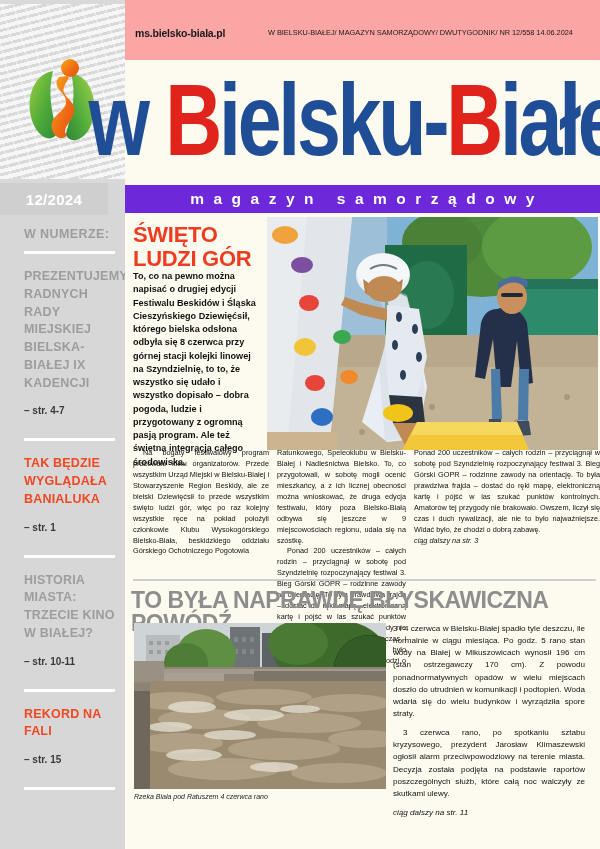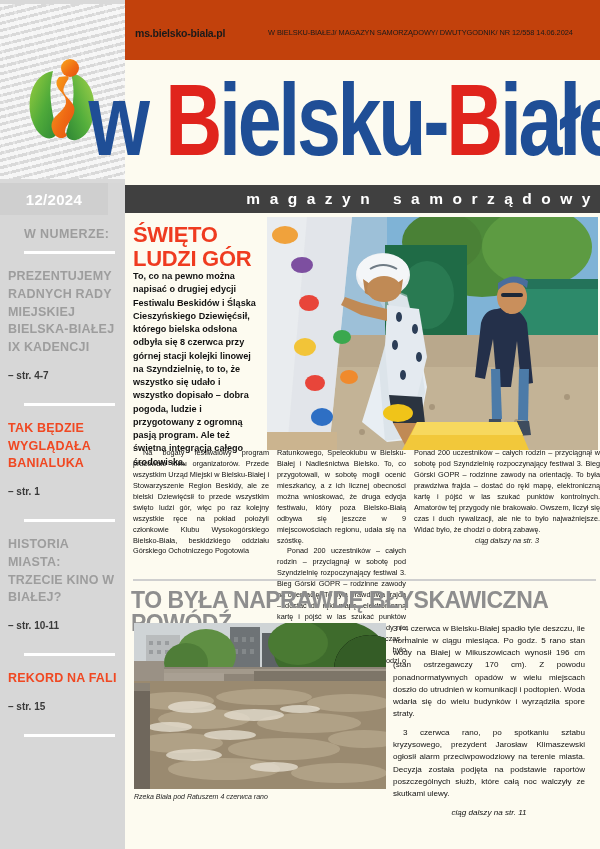--- a/index.html
+++ b/index.html
@@ -38,32 +38,32 @@
   .issue-band span {
     font-size:15px; font-weight:bold; color:#ffffff; letter-spacing:.3px;
   }
 
   .sb-body { position:absolute; left:0; top:215px; width:125px; bottom:0; background:#d7d7d7; }
   .sb-head {
     padding:12px 0 0 24px;
     font-size:12.5px; font-weight:bold; color:#9d9d9d; letter-spacing:.4px;
   }
   .sb-rule { height:3px; background:#ffffff; margin:10px 10px 0 24px; }
-  .sb-entry { padding:14px 8px 12px 8px; }
+  .sb-entry { padding:14px 8px 12px 24px; }
   .sb-entry .t {
     font-size:12.5px; font-weight:bold; line-height:1.42; letter-spacing:.2px;
   }
   .sb-entry .t.grey { color:#9d9d9d; }
   .sb-entry .t.red  { color:#f04822; }
   .sb-entry .p { margin-top:13px; font-size:10px; font-weight:bold; color:#3a3a3a; }
 
   
   .hdr-strip {
     position:absolute; left:125px; top:0; right:0; height:64px;
-    background:#c2410c;
+    background:#fca5a5;
   }
   .hdr-url {
     position:absolute; left:10px; top:27px;
     font-size:10.5px; font-weight:bold; color:#1a1a1a; letter-spacing:-.2px;
   }
   .hdr-meta {
     position:absolute; left:143px; top:28px;
     font-size:7.4px; color:#1a1a1a; letter-spacing:-.05px; white-space:nowrap;
   }
 
@@ -77,22 +77,22 @@
     font-size:84px; font-weight:bold; line-height:.9;
     letter-spacing:-3.5px;
     transform:scaleY(1.22) scaleX(.94);
     white-space:nowrap;
     color:#1f4e96;
   }
   .mast-text .cap { color:#e0241c; }
 
   .mag-band {
     position:absolute; left:125px; top:185px; right:0; height:28px;
-    background:#404040;
-    display:flex; align-items:center; justify-content:flex-end;
+    background:#6d28d9;
+    display:flex; align-items:center; justify-content:center;
   }
   .mag-band span {
     font-size:15.5px; font-weight:bold; color:#ffffff; letter-spacing:9.5px;
     padding-left:9px;
   }
 
   
   .main { position:absolute; left:125px; top:215px; right:0; bottom:0; background:#fdfbf0; }
 
   .a1-head {
@@ -113,21 +113,21 @@
   .cols { position:absolute; left:8px; top:233px; right:4px; height:125px; }
   .col {
     position:absolute; top:0; font-size:7.3px; color:#111;
     line-height:1.5; text-align:justify;
   }
   .col p { margin:0; }
   .col p.ind { text-indent:10px; }
   .col1 { left:0;   width:136px; }
   .col2 { left:144px; width:129px; }
   .col3 { left:281px; width:186px; }
-  .contd { text-align:center; font-style:italic; }
+  .contd { text-align:left; font-style:italic; }
 
   .hr-thin { position:absolute; left:8px; right:4px; top:364px; height:2px; background:#cfcfcf; }
 
   .a2-head {
     position:absolute; left:6px; top:374px; right:4px;
     font-size:23px; font-weight:bold; color:#8e8e8e; letter-spacing:-.5px;
     line-height:1;
   }
 
   .a2-photo {

